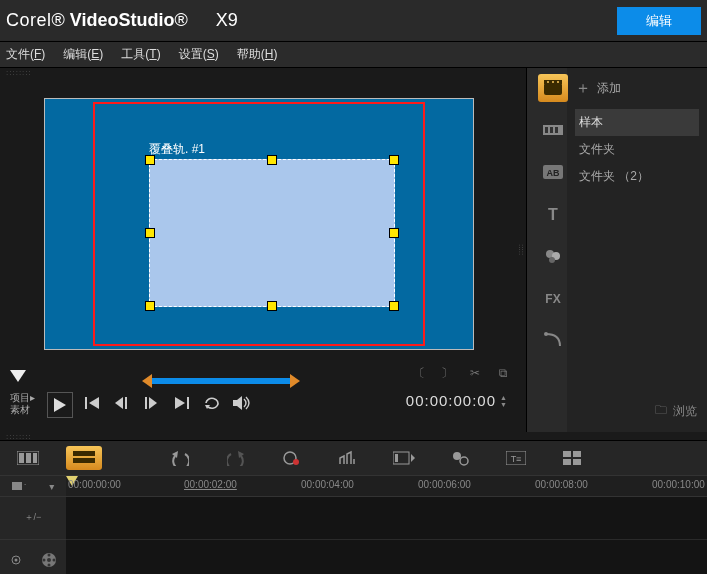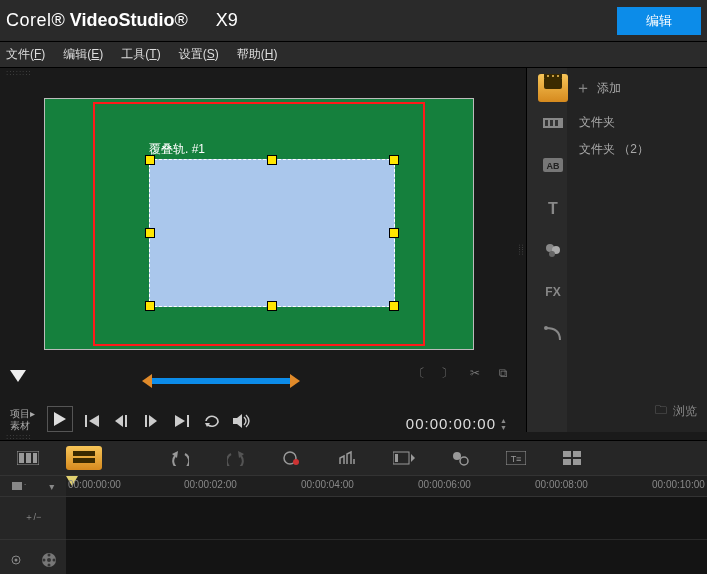--- a/index.html
+++ b/index.html
@@ -13,42 +13,42 @@
 .titlebar .tab { width: 84px; height: 28px; display: flex; align-items: center; justify-content: center; border: 1px solid #555; background: #2f2f2f; color: #fff; font-size: 13px; }
 .titlebar .tab.active { background: #0c8ce9; border-color: #0c8ce9; }
 .menubar { height: 26px; background: #2b2b2b; display: flex; align-items: center; padding: 0 6px; gap: 18px; border-bottom: 1px solid #000; font-size: 12px; color: #ddd; }
 .menubar span { cursor: default; }
 .menubar .hk { text-decoration: underline; }
 .mainrow { display: flex; height: 364px; }
 .preview-pane { width: 518px; background: #1a1a1a; position: relative; display: flex; flex-direction: column; }
 .grip-h { height: 8px; display:flex; align-items:center; justify-content:flex-start; padding-left:6px; color:#555; font-size:8px; letter-spacing:1px;}
 .grip-v { width:8px; background:#1a1a1a; display:flex; align-items:flex-start; justify-content:center; color:#555; font-size:8px; writing-mode: vertical-rl;}
 .canvas-wrap { flex: 1; display: flex; align-items: center; justify-content: center; background: #1a1a1a; position: relative;}
-.canvas-outer { width: 430px; height: 252px; border: 1px solid #bbb; background: #15803d; position: relative; margin-top: 6px; }
+.canvas-outer { width: 430px; height: 252px; border: 1px solid #bbb; background: #0369a1; position: relative; margin-top: 6px; }
 .safe { position: absolute; left: 48px; top: 3px; right: 48px; bottom: 3px; border: 2px solid #ff1a1a; }
 .overlay { position: absolute; left: 104px; top: 60px; width: 246px; height: 148px; background: #aac7ec; border: 1px dashed #fff; }
 .overlay-label { position: absolute; left: 104px; top: 42px; color: #fff; font-size: 12px; }
 .handle { position: absolute; width: 10px; height: 10px; background: #ffe600; border: 1px solid #000; }
 .scrubrow { height: 22px; position: relative; margin: 4px 10px 0 10px;}
 .scrub-marker { position:absolute; left:0; top:0; width:0; height:0; border-left:8px solid transparent; border-right:8px solid transparent; border-top:12px solid #eee;}
 .trimbar { position:absolute; left:140px; right:216px; top:8px; height:6px; background:#0c8ce9;}
 .trimbar::before, .trimbar::after { content:""; position:absolute; top:-4px; width:0; height:0; border-top:7px solid transparent; border-bottom:7px solid transparent;}
 .trimbar::before { left:-8px; border-right:10px solid #e08a2a;}
 .trimbar::after { right:-8px; border-left:10px solid #e08a2a;}
-.ctrlrow { height: 40px; display:flex; align-items:flex-end; padding: 0 10px; gap:8px;}
+.ctrlrow { height: 40px; display:flex; align-items:flex-start; padding: 0 10px; gap:8px;}
 .ctrlrow .labels { display:flex; flex-direction:column; font-size:10px; color:#aaa; line-height:12px; margin-right:4px;}
 .pbtn { width:22px; height:22px; display:flex; align-items:center; justify-content:center; color:#ccc; }
 .playbtn { width:26px; height:26px; border:1px solid #555; display:flex; align-items:center; justify-content:center; }
 .timecode { margin-left:auto; font-family: "Consolas", monospace; font-size:15px; color:#ddd; letter-spacing:1px; display:flex; align-items:center; gap:4px;}
 .timecode .spin { display:flex; flex-direction:column; font-size:7px; line-height:7px; color:#888;}
 .iconstrip { position:absolute; right:6px; top: 296px; display:flex; gap:10px; color:#777; align-items:center;}
 .iconstrip .ic { width:18px; height:18px; display:flex; align-items:center; justify-content:center;}
 .side { flex:1; background:#232323; display:flex; border-left:1px solid #000;}
 .side-icons { width:40px; background:#2a2a2a; display:flex; flex-direction:column; align-items:center; padding-top:6px; gap:14px;}
-.side-icons .sic { width:30px; height:28px; display:flex; align-items:flex-start; justify-content:center; color:#888; border-radius:3px;margin-left:12px;}
+.side-icons .sic { width:30px; height:28px; display:flex; align-items:center; justify-content:center; color:#888; border-radius:3px;margin-left:12px;}
 .side-icons .sic.active { background: linear-gradient(#f7c558,#d68a1e); color:#3a2a00;}
 .side-content { flex:1; padding:6px 8px;}
 .side-content .addrow { display:flex; align-items:center; gap:6px; color:#aaa; padding:4px 0 10px 0;}
 .side-content .item { padding:5px 4px; color:#aaa; font-size:12px;}
 .side-content .item.sel { background:#3a3a3a; color:#ddd;}
 .side-bottom { position:absolute; right:10px; bottom:10px; display:flex; align-items:center; gap:6px; color:#888; font-size:12px;}
 .timeline { height: 142px; background:#1f1f1f; border-top:1px solid #000; display:flex; flex-direction:column;}
 .tl-tools { height:34px; background:#262626; display:flex; align-items:center; padding:0 10px; gap:20px;}
 .tl-tools .tb { width:36px; height:24px; display:flex; align-items:center; justify-content:center; color:#999; border-radius:3px;}
 .tl-tools .tb.active { background: linear-gradient(#f7c558,#d68a1e); color:#3a2a00;}
@@ -222,20 +222,21 @@
             <path d="M2 2 Q 16 2 16 14" fill="none" stroke="#888" stroke-width="2"></path>
             <circle cx="2" cy="2" r="2" fill="#888"></circle>
           </svg>
         </div>
     </div>
     <div class="side-content">
       <div class="addrow">
         <span style="font-size:16px;color:#888;">＋</span>
         <span>添加</span>
       </div>
+      <div class="item sel">样本</div>
       <div class="item">文件夹</div>
       <div class="item">文件夹 （2）</div>
     </div>
     <div class="side-bottom">
       <span>🗀</span>
       <span>浏览</span>
     </div>
   </div>
 </div>
 
@@ -316,21 +317,21 @@
           <svg width="14" height="12">
             <rect x="0" y="2" width="10" height="8" fill="#888"></rect>
             <text x="12" y="7" font-size="8" fill="#888">+</text>
           </svg>
         </span>
       <span style="font-size:10px;">▾</span>
     </div>
     <div class="ticks">
       <div class="marker"></div>
       <div class="tick" style="left:2px;">00:00:00:00</div>
-      <div class="tick" style="left:118px;">00:00:02:00</div>
+      <div class="tick" style="left:118px;text-decoration:underline;">00:00:02:00</div>
       <div class="tick" style="left:235px;">00:00:04:00</div>
       <div class="tick" style="left:352px;">00:00:06:00</div>
       <div class="tick" style="left:469px;">00:00:08:00</div>
       <div class="tick" style="left:586px;">00:00:10:00</div>
     </div>
   </div>
 
   <div class="tl-tracks">
     <div class="gutter">
       <div class="grow">

